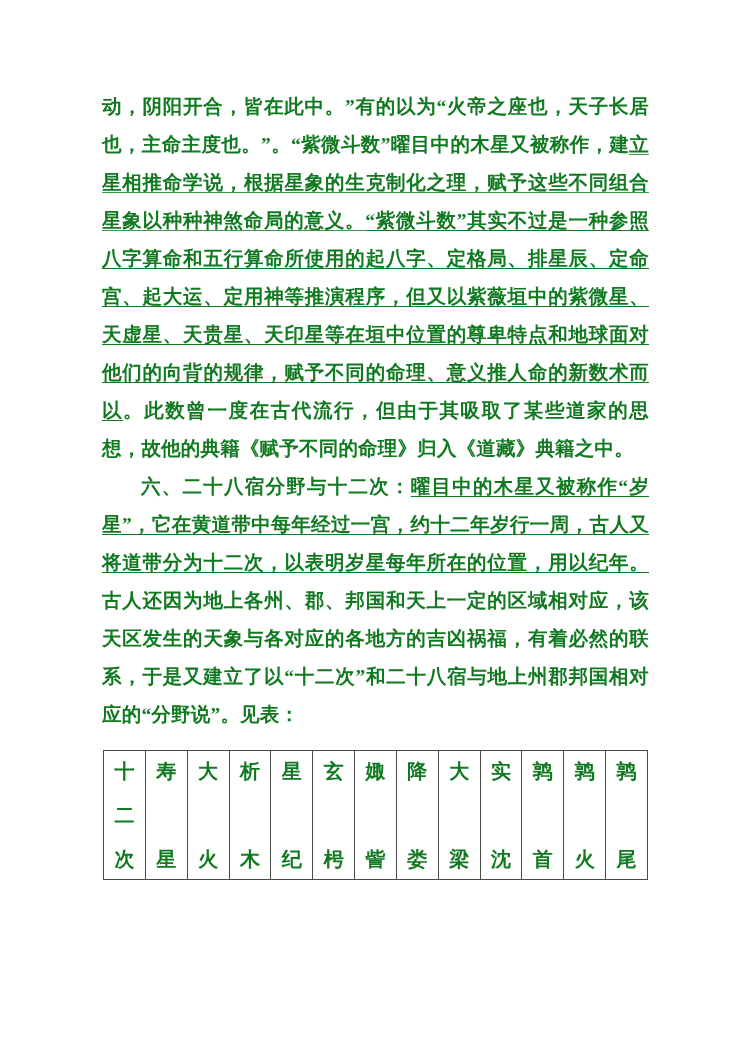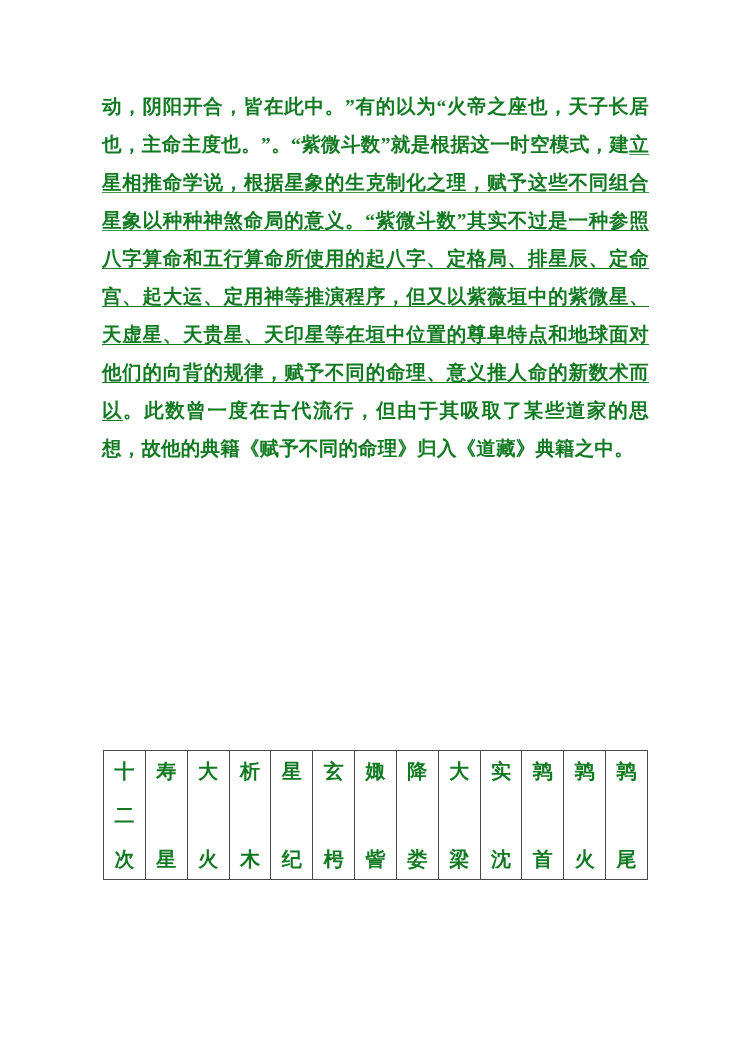--- a/index.html
+++ b/index.html
@@ -100,21 +100,22 @@
   .spacer {
     flex: 1 1 auto;
   }
 </style>
 </head>
 <body>
 
 <div class="page">
 
   <div class="content">
-    <p class="para" id="para-1"><span>动，阴阳开合，皆在此中。”有的以为“火帝之座也，天子长居也，主命主度也。”。“紫微斗数”就是根据这一时空模式，建</span><span class="uf">立星相推命学说，根据星象的生克制化之理，赋予这些不同组合星象以种种神煞命局的意义。</span><span class="u">“紫微斗数”其实不过是一种参照八字算命和五行算命所使用的起八字、定格局、排星辰、定命宫、起大运、定用神等推演程序，但又以紫薇垣中的紫微星、天虚星、天贵星、天印星等在垣中位置的尊卑特点和地球面对他们的向背的规律，赋予不同的命理、意义推人命的新数术而以</span><span>。此数曾一度在古代流行，但由于其吸取了某些道家的思想，故他的典籍《赋予不同的命理》归入《道藏》典籍之中。</span></p>
+    <p class="para" id="para-1"><span>动，阴阳开合，皆在此中。”有的以为“火帝之座也，天子长居也，主命主度也。”。“紫微斗数”曜目中的木星又被称作，建</span><span class="uf">立星相推命学说，根据星象的生克制化之理，赋予这些不同组合星象以种种神煞命局的意义。</span><span class="u">“紫微斗数”其实不过是一种参照八字算命和五行算命所使用的起八字、定格局、排星辰、定命宫、起大运、定用神等推演程序，但又以紫薇垣中的紫微星、天虚星、天贵星、天印星等在垣中位置的尊卑特点和地球面对他们的向背的规律，赋予不同的命理、意义推人命的新数术而以</span><span>。此数曾一度在古代流行，但由于其吸取了某些道家的思想，故他的典籍《赋予不同的命理》归入《道藏》典籍之中。</span></p>
+    <p class="para indent" id="para-2"><span>六、二十八宿分野与十二次：</span><span class="u">曜目中的木星又被称作“岁星”，它在黄道带中每年经过一宫，约十二年岁行一周，古人又将道带分为十二次，以表明岁星每年所在的位置，用以纪年。</span><span>古人还因为地上各州、郡、邦国和天上一定的区域相对应，该天区发生的天象与各对应的各地方的吉凶祸福，有着必然的联系，于是又建立了以“十二次”和二十八宿与地上州郡邦国相对应的“分野说”。见表：</span></p>
   </div>
 
   <div class="table-wrap">
     <table class="fenye" id="fenye-table">
       <tbody>
         <tr id="fenye-row">
             <td>
               <div class="cellstack three">
                 <div class="ch">十</div>
                 <div class="ch">二</div>

